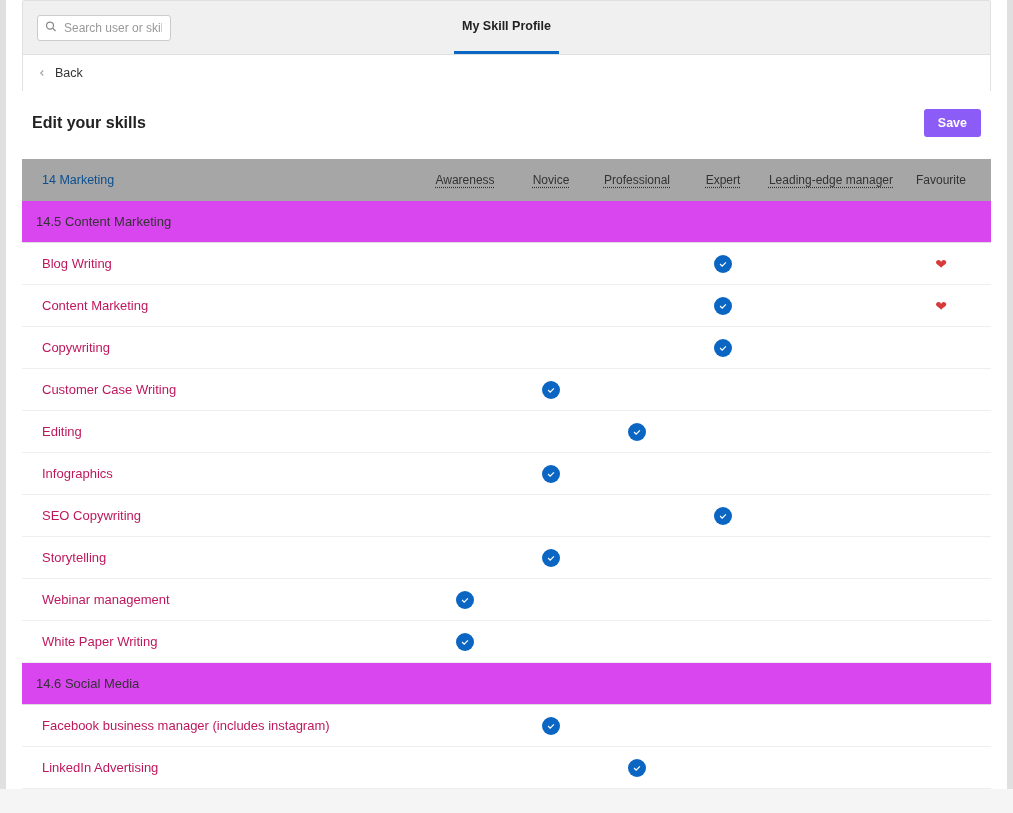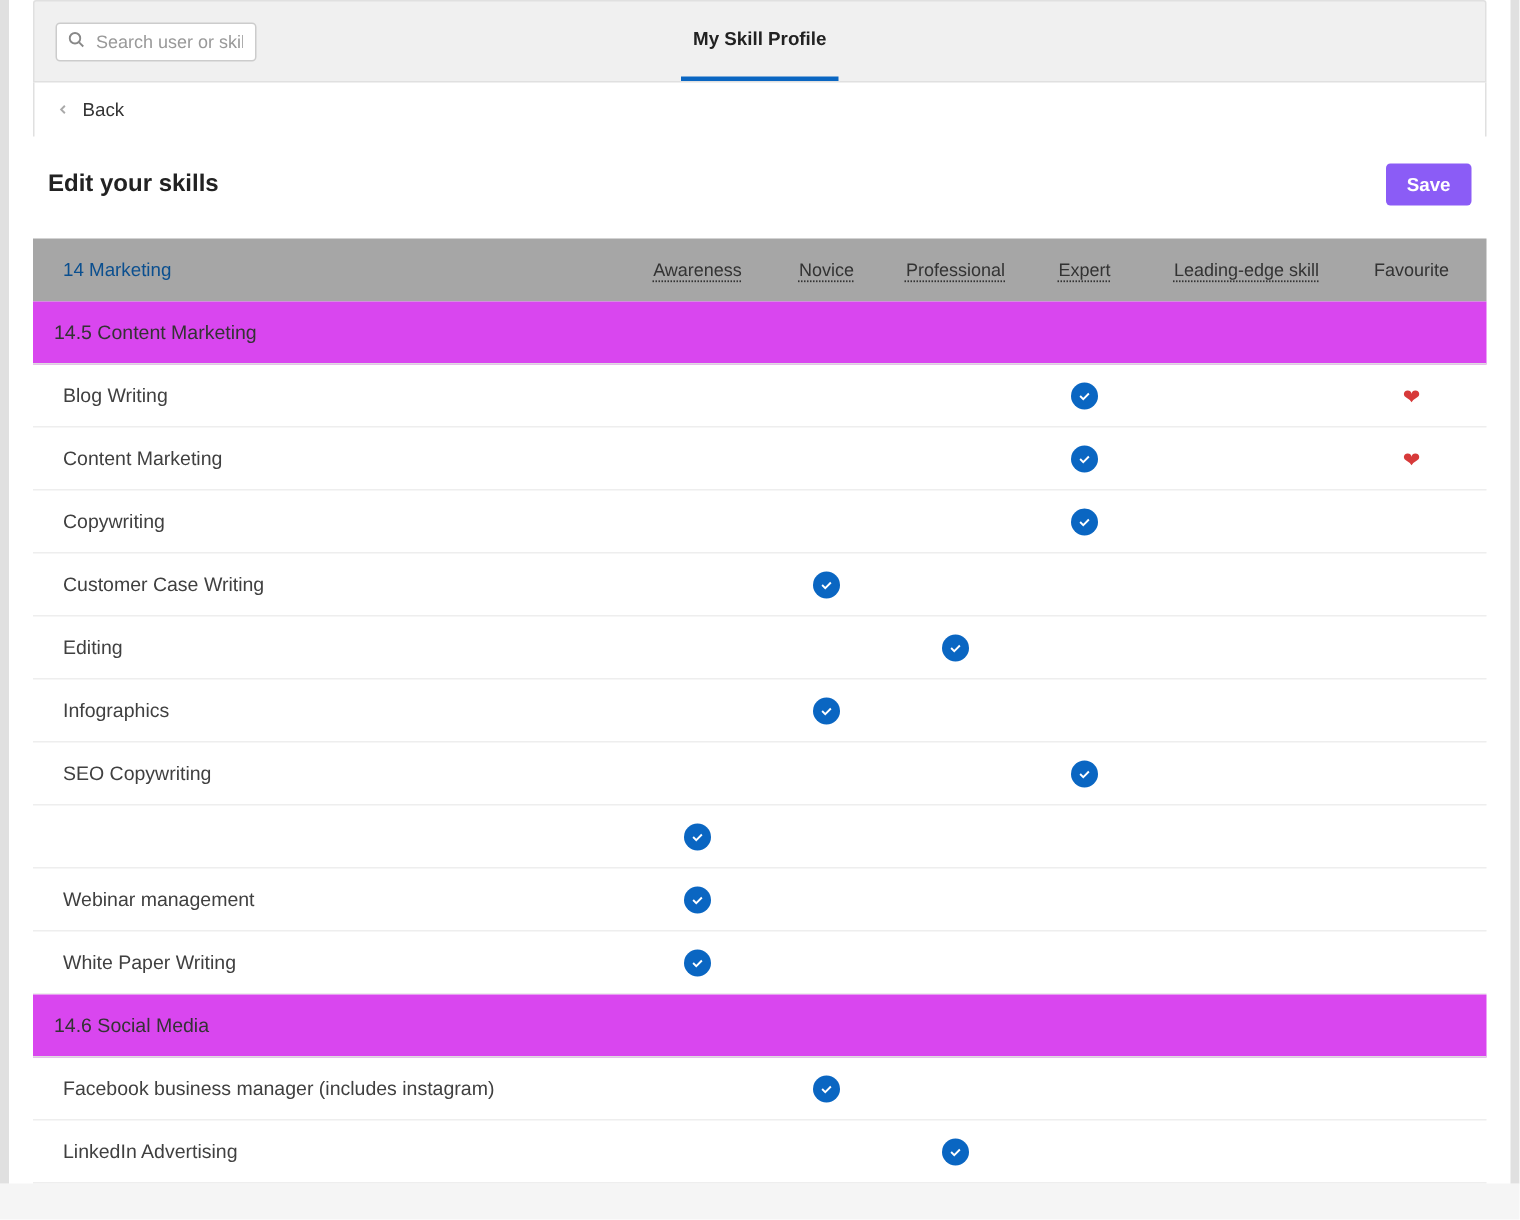--- a/index.html
+++ b/index.html
@@ -180,21 +180,21 @@
 
   .skill-row {
     border-bottom: 1px solid #eee;
     font-size: 13px;
     min-height: 42px;
   }
   .skill-name {
     padding-left: 20px;
   }
   .skill-name a {
-    color: #404040;
+    color: #be185d;
     text-decoration: none;
   }
 
   .radio-cell {
     display: flex;
     justify-content: center;
     align-items: center;
   }
   .fav-cell {
     display: flex;
@@ -265,21 +265,21 @@
     <div class="skill-table" id="skill-table">
 
       <div class="grid-row header-row">
         <div class="category-cell">
           <a href="#">14 Marketing</a>
         </div>
         <div class="col-label">Awareness</div>
         <div class="col-label">Novice</div>
         <div class="col-label">Professional</div>
         <div class="col-label">Expert</div>
-        <div class="col-label">Leading-edge skill</div>
+        <div class="col-label">Leading-edge manager</div>
         <div class="col-label fav-col">Favourite</div>
       </div>
 
     <div class="subheader-row">
           <span>14.5 Content Marketing</span>
         </div>
         <div class="grid-row skill-row">
           <div class="skill-name"><a href="#">Blog Writing</a></div>
           <div class="radio-cell"></div>
           <div class="radio-cell"></div>
@@ -382,20 +382,21 @@
             <span class="check-circle">
               <svg viewBox="0 0 24 24">
                 <polyline points="5 12 10 17 19 8"></polyline>
               </svg>
             </span>
           </div>
           <div class="radio-cell"></div>
           <div class="fav-cell"></div>
         </div>
         <div class="grid-row skill-row">
+          <div class="skill-name"><a href="#">Storytelling</a></div>
           <div class="radio-cell"></div>
           <div class="radio-cell">
             <span class="check-circle">
               <svg viewBox="0 0 24 24">
                 <polyline points="5 12 10 17 19 8"></polyline>
               </svg>
             </span>
           </div>
           <div class="radio-cell"></div>
           <div class="radio-cell"></div>

